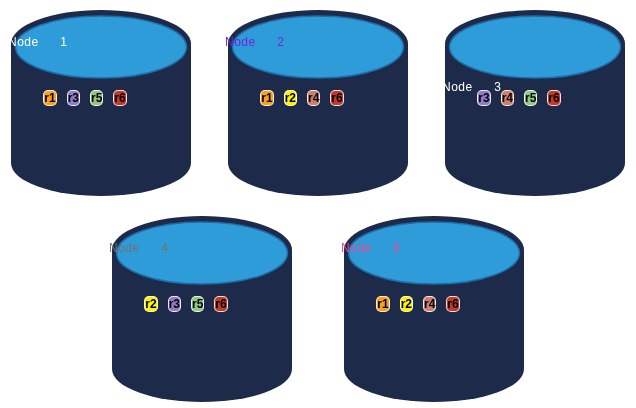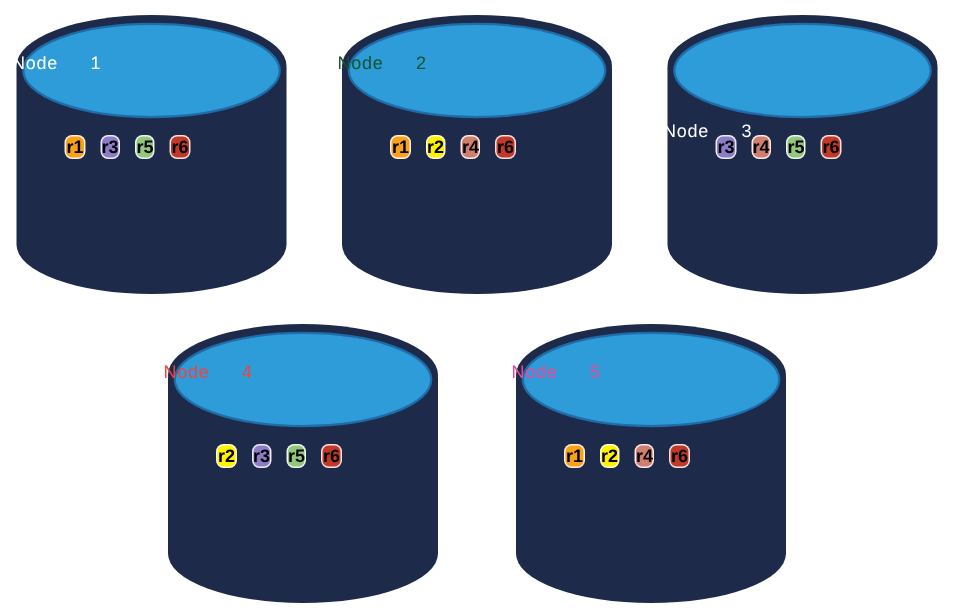--- a/index.html
+++ b/index.html
@@ -104,21 +104,21 @@
             <span style="color: rgb(0, 0, 0);">r6</span>
           </div>
         </div>
   </div>
       <div class="node">
     <svg class="cyl" viewBox="0 0 186 192" aria-hidden="true">
       <ellipse class="cyl-rim" cx="93" cy="36" rx="90" ry="34" fill="#1E2A4A"></ellipse>
       <path class="cyl-body" d="M3,37 L3,155 A90,33 0 0 0 183,155 L183,37 Z" fill="#1E2A4A"></path>
       <ellipse class="cyl-top" cx="93" cy="39" rx="85.5" ry="31" stroke-width="1.5" fill="#2E9CD9" stroke="#1E6CA8"></ellipse>
     </svg>
-    <div class="node-title" style="color: #14532d;">Node  2</div>
+    <div class="node-title" style="color: #6d28d9;">Node  2</div>
     <div class="bars">
           <div class="bar" style="background: rgb(249, 161, 27);">
             <span style="color: rgb(0, 0, 0);">r1</span>
           </div>
           <div class="bar" style="background: rgb(254, 242, 0);">
             <span style="color: rgb(0, 0, 0);">r2</span>
           </div>
           <div class="bar" style="background: rgb(208, 126, 110);">
             <span style="color: rgb(0, 0, 0);">r4</span>
           </div>
@@ -150,21 +150,21 @@
         </div>
   </div>
     </div>
   <div class="row row-bottom">
       <div class="node">
     <svg class="cyl" viewBox="0 0 186 192" aria-hidden="true">
       <ellipse class="cyl-rim" cx="93" cy="36" rx="90" ry="34" fill="#1E2A4A"></ellipse>
       <path class="cyl-body" d="M3,37 L3,155 A90,33 0 0 0 183,155 L183,37 Z" fill="#1E2A4A"></path>
       <ellipse class="cyl-top" cx="93" cy="39" rx="85.5" ry="31" stroke-width="1.5" fill="#2E9CD9" stroke="#1E6CA8"></ellipse>
     </svg>
-    <div class="node-title" style="color: #ef4444;">Node  4</div>
+    <div class="node-title" style="color: #737373;">Node  4</div>
     <div class="bars">
           <div class="bar" style="background: rgb(254, 242, 0);">
             <span style="color: rgb(0, 0, 0);">r2</span>
           </div>
           <div class="bar" style="background: rgb(141, 124, 199);">
             <span style="color: rgb(0, 0, 0);">r3</span>
           </div>
           <div class="bar" style="background: rgb(144, 200, 126);">
             <span style="color: rgb(0, 0, 0);">r5</span>
           </div>

